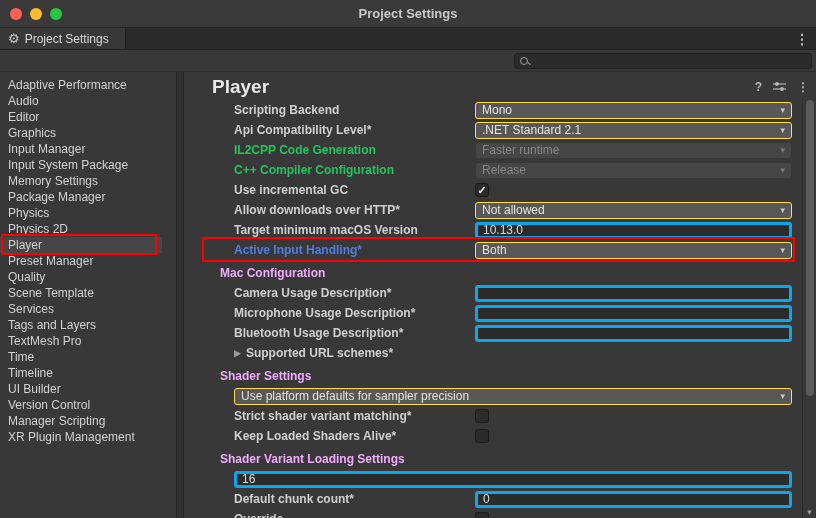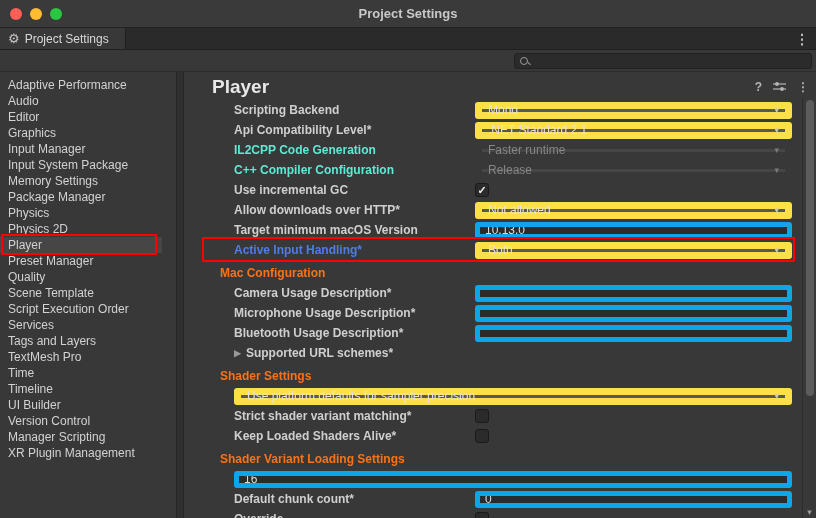--- a/index.html
+++ b/index.html
@@ -47,33 +47,33 @@
   .main-body { flex: 1; display: flex; min-height: 0; }
   .rows { flex: 1; overflow: hidden; padding-top: 2px; min-width: 0; }
 
   .scrollbar { width: 14px; border-left: 1px solid #2d2d2d; position: relative; background: #383838; flex: none; }
   .scroll-thumb { position: absolute; left: 3px; width: 8px; border-radius: 4px; background: #5c5c5c; top: 2px; height: 296px; }
   .scroll-arrow { position: absolute; bottom: 1px; left: 0; right: 0; text-align: center; font-size: 9px; color: #9c9c9c; }
 
   
   .row { height: 20px; display: flex; align-items: center; padding-left: 36px; position: relative; }
   .row-label { width: 241px; flex: none; white-space: nowrap; overflow: hidden; color: #cfcfcf; display: flex; align-items: center; font-weight: bold; }
-  .row.disabled .row-label { color: #5eead4; }
+  .row.disabled .row-label { color: #22c55e; }
   .row.accent .row-label { color: var(--accent); }
   .row-control { flex: 1; margin-right: 10px; display: flex; align-items: center; min-width: 0; }
-  .section-header { height: 20px; line-height: 20px; padding-left: 22px; font-weight: bold; color: #f97316; margin-top: 3px; white-space: nowrap; }
+  .section-header { height: 20px; line-height: 20px; padding-left: 22px; font-weight: bold; color: #f0abfc; margin-top: 3px; white-space: nowrap; }
   .row.annotated::after { content: ""; position: absolute; left: 4px; right: 7px; top: -3px; bottom: -2px; border: 2px solid var(--annotation); pointer-events: none; border-radius: 1px; }
 
-  .dropdown { flex: 1; height: 17px; background: #585858; border: 7px solid #fde047; border-radius: 3px; display: flex; align-items: center; padding: 0 6px; color: #e3e3e3; min-width: 0; }
+  .dropdown { flex: 1; height: 17px; background: #585858; border: 1px solid #fde047; border-radius: 3px; display: flex; align-items: center; padding: 0 6px; color: #e3e3e3; min-width: 0; }
   .dropdown .val { flex: 1; white-space: nowrap; overflow: hidden; }
   .dropdown .arr { font-size: 9px; color: #c6c6c6; margin-left: 4px; flex: none; }
   .row.disabled .dropdown { background: #464646; border-color: #383838; color: #868686; }
   .row.disabled .dropdown .arr { color: #7b7b7b; }
 
-  .textfield { flex: 1; height: 17px; background: #2b2b2b; border: 5px solid #0ea5e9; border-radius: 3px; display: flex; align-items: center; padding: 0 5px; color: #dcdcdc; min-width: 0; white-space: nowrap; overflow: hidden; }
+  .textfield { flex: 1; height: 17px; background: #2b2b2b; border: 3px solid #0ea5e9; border-radius: 3px; display: flex; align-items: center; padding: 0 5px; color: #dcdcdc; min-width: 0; white-space: nowrap; overflow: hidden; }
 
   .checkbox { width: 14px; height: 14px; background: #2b2b2b; border: 1px solid #1a1a1a; border-radius: 3px; display: flex; align-items: center; justify-content: center; color: #e8e8e8; font-size: 11px; font-weight: bold; line-height: 1; flex: none; }
 
   .foldout-arrow { color: #9a9a9a; font-size: 9px; margin-right: 5px; flex: none; }
 </style>
 </head>
 <body>
 
 <div class="window">
 
@@ -111,21 +111,20 @@
         <div class="sb-item">Input Manager</div>
         <div class="sb-item">Input System Package</div>
         <div class="sb-item">Memory Settings</div>
         <div class="sb-item">Package Manager</div>
         <div class="sb-item">Physics</div>
         <div class="sb-item">Physics 2D</div>
         <div class="sb-item selected annotated">Player</div>
         <div class="sb-item">Preset Manager</div>
         <div class="sb-item">Quality</div>
         <div class="sb-item">Scene Template</div>
-        <div class="sb-item">Script Execution Order</div>
         <div class="sb-item">Services</div>
         <div class="sb-item">Tags and Layers</div>
         <div class="sb-item">TextMesh Pro</div>
         <div class="sb-item">Time</div>
         <div class="sb-item">Timeline</div>
         <div class="sb-item">UI Builder</div>
         <div class="sb-item">Version Control</div>
         <div class="sb-item">Manager Scripting</div>
         <div class="sb-item">XR Plugin Management</div>
       </div>

